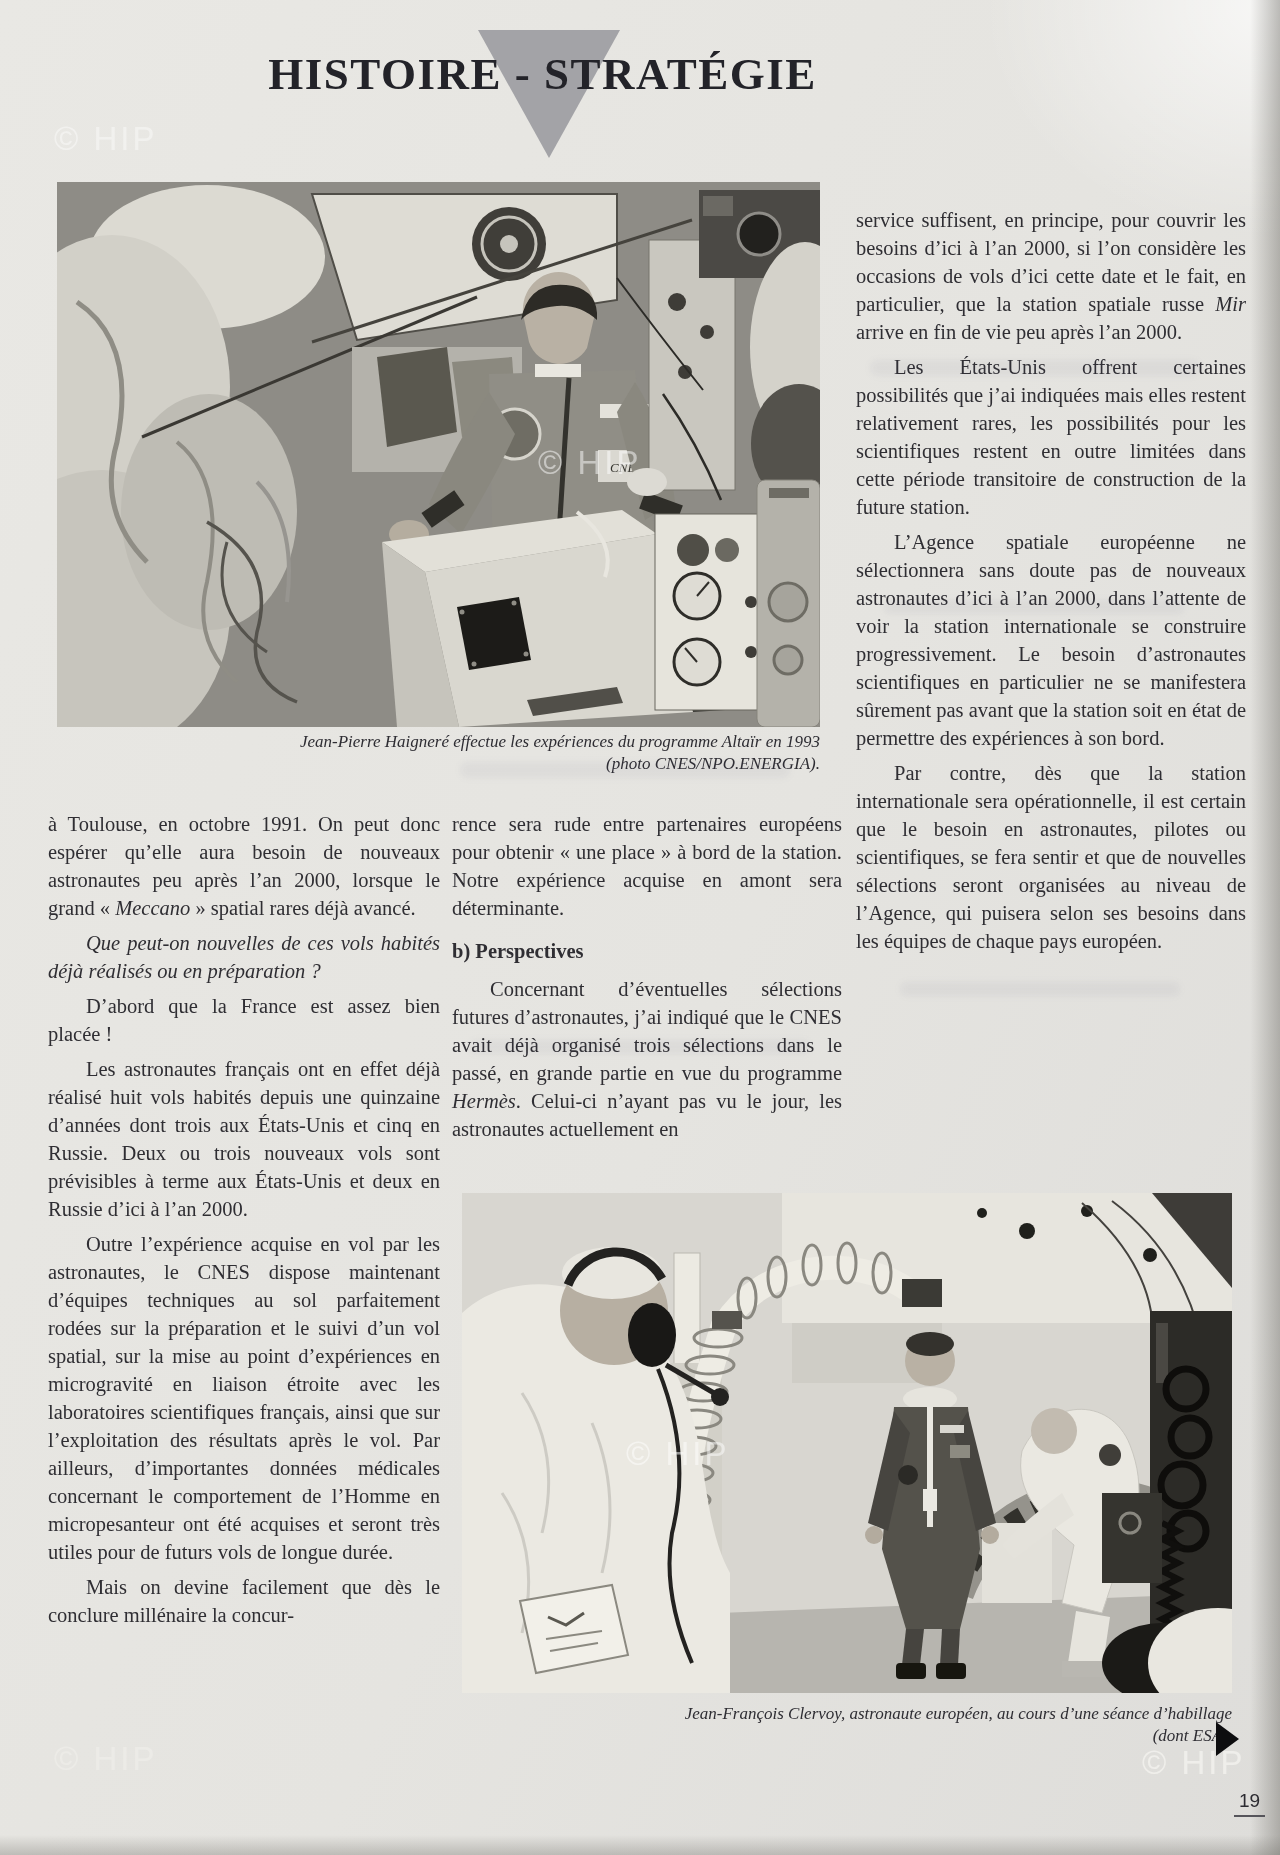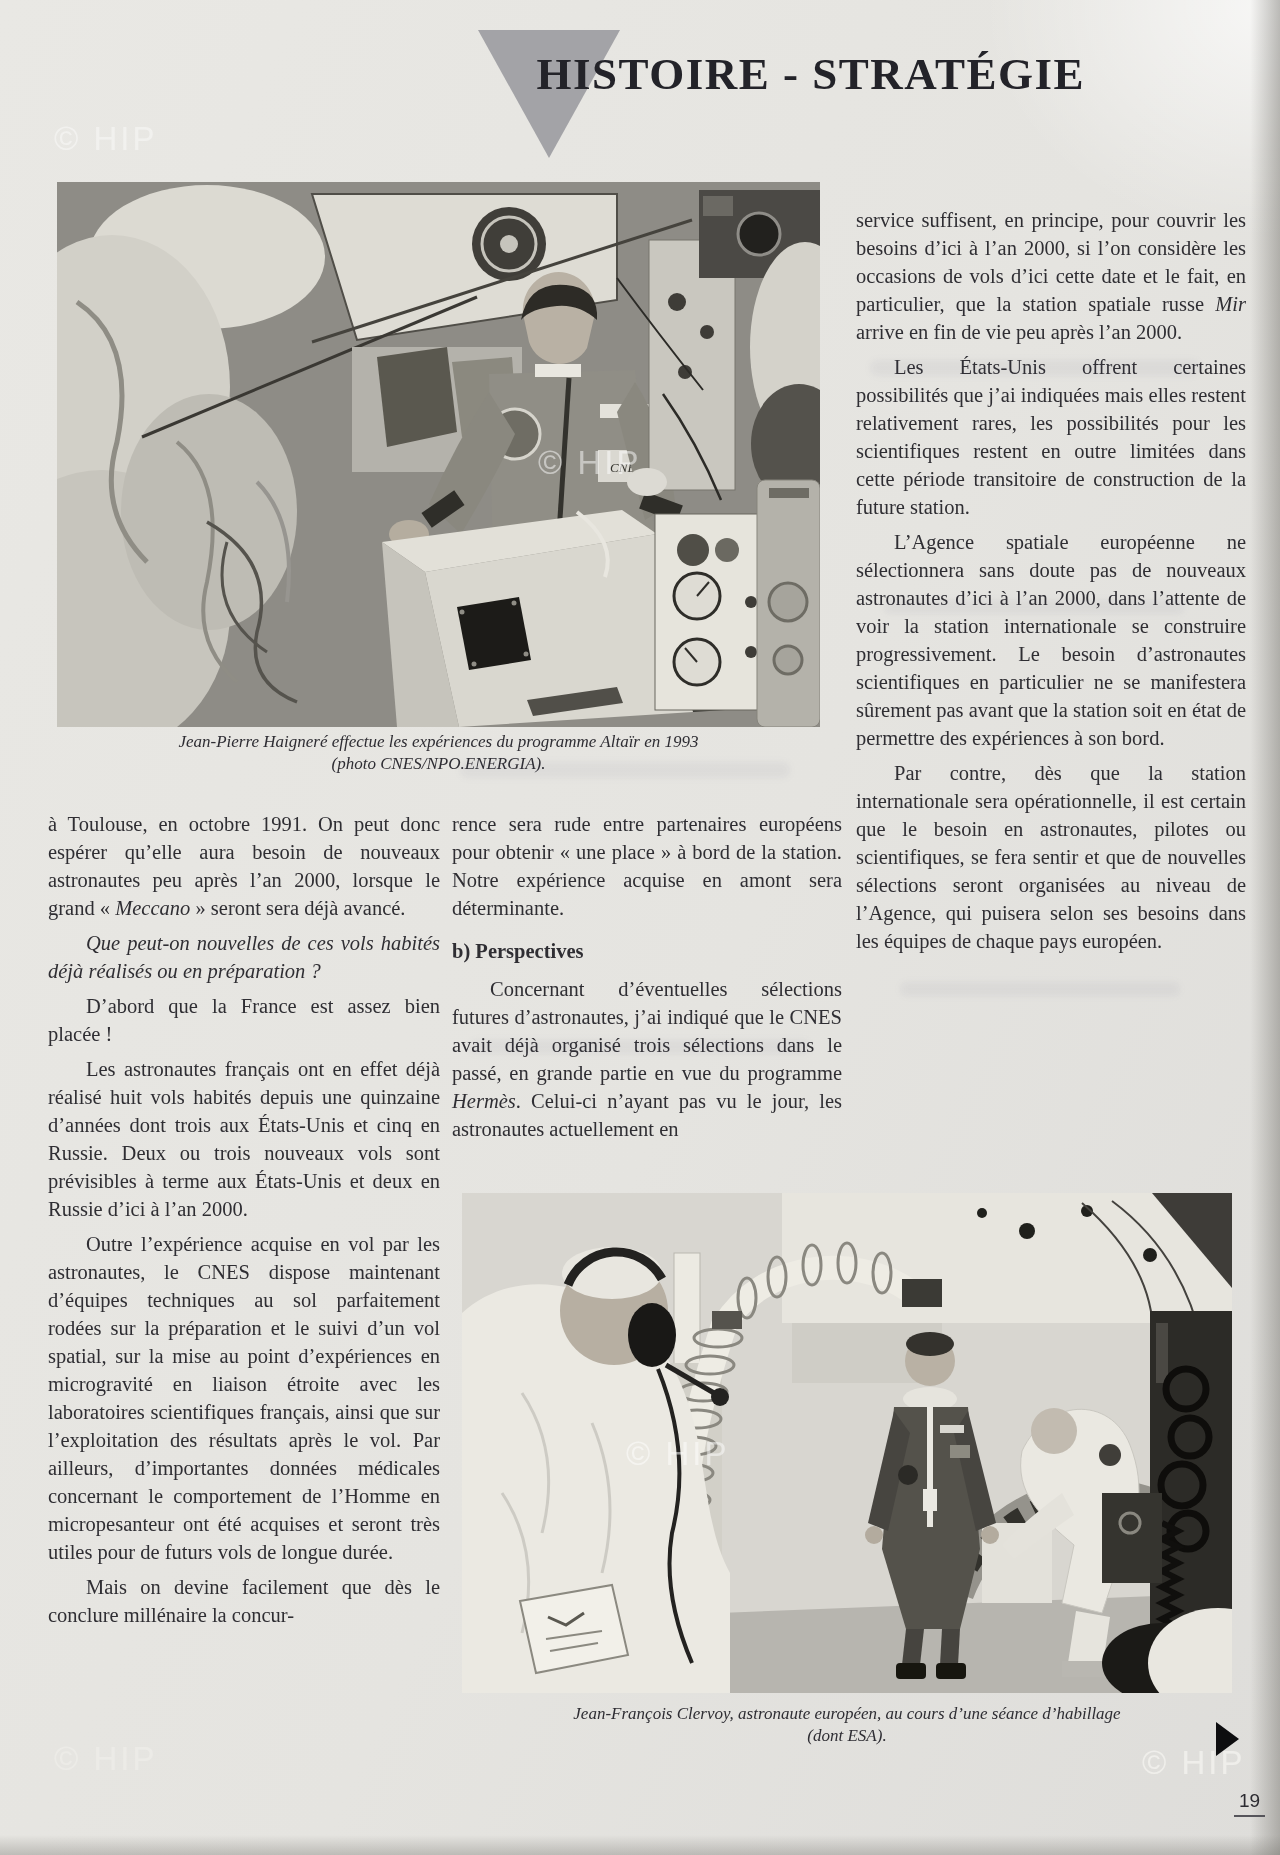--- a/index.html
+++ b/index.html
@@ -16,28 +16,28 @@
     background:radial-gradient(ellipse at 96% 2%, rgba(255,255,255,.7), rgba(255,255,255,0) 70%); pointer-events:none;}
   .edge-right { position:absolute; right:0; top:0; width:30px; height:100%;
     background:linear-gradient(to right, rgba(104,102,96,0), rgba(104,102,96,.42)); pointer-events:none;}
   .edge-bottom { position:absolute; left:0; bottom:0; width:100%; height:20px;
     background:linear-gradient(to bottom, rgba(104,102,96,0), rgba(104,102,96,.32)); pointer-events:none;}
 
   .triangle { position:absolute; left:478px; top:30px; width:0; height:0;
     border-left:71px solid transparent; border-right:71px solid transparent;
     border-top:128px solid #a3a3a7; }
   .title { position:absolute; left:0; top:48px; width:1085px; margin:0;
-    text-align:right; font-size:45px; font-weight:bold; letter-spacing:1.5px; color:#232329; }
+    text-align:center; font-size:45px; font-weight:bold; letter-spacing:1.5px; color:#232329; }
 
   .photo { position:absolute; overflow:hidden; background:#8e8c86; }
   .photo svg { display:block; width:100%; height:100%; }
   .photo1 { left:57px; top:182px; width:763px; height:545px; }
   .photo2 { left:462px; top:1193px; width:770px; height:500px; }
 
-  .cap { position:absolute; text-align:center; font-style:italic; font-size:17px;
+  .cap { position:absolute; text-align:right; font-style:italic; font-size:17px;
     line-height:22px; color:#2e2d33; }
   .cap1 { left:57px; top:731px; width:763px; }
   .cap2 { left:462px; top:1703px; width:770px; }
 
   .col { position:absolute; font-size:20.5px; line-height:28px; text-align:justify; }
   .col-left   { left:48px;  top:810px; width:392px; }
   .col-middle { left:452px; top:810px; width:390px; }
   .col-right  { left:856px; top:206px; width:390px; }
   .para { margin:0 0 7px; }
   .para.ind { text-indent:38px; }
@@ -157,21 +157,21 @@
       <circle cx="731" cy="478" r="14" fill="#a6a49c" stroke="#6e6c64" stroke-width="3"></circle>
       <text x="481" y="292" font-size="33" fill="#ffffff" opacity="0.5" letter-spacing="3" font-family="Liberation Sans, sans-serif">© HIP</text>
     </svg>
   </figure>
   <div class="cap cap1">
     <div>Jean-Pierre Haigneré effectue les expériences du programme Altaïr en 1993</div>
     <div>(photo CNES/NPO.ENERGIA).</div>
   </div>
 
   <div class="col col-left">
-      <p class="para"><span>à Toulouse, en octobre 1991. On peut donc espérer qu’elle aura besoin de nouveaux astronautes peu après l’an 2000, lorsque le grand « </span><span class="i">Meccano</span><span> » seront sera déjà avancé.</span></p>
+      <p class="para"><span>à Toulouse, en octobre 1991. On peut donc espérer qu’elle aura besoin de nouveaux astronautes peu après l’an 2000, lorsque le grand « </span><span class="i">Meccano</span><span> » spatial rares déjà avancé.</span></p>
       <p class="para ind ital"><span class="i">Que peut-on nouvelles de ces vols habités déjà réalisés ou en préparation ?</span></p>
       <p class="para ind"><span>D’abord que la France est assez bien placée !</span></p>
       <p class="para ind"><span>Les astronautes français ont en effet déjà réalisé huit vols habités depuis une quinzaine d’années dont trois aux États-Unis et cinq en Russie. Deux ou trois nouveaux vols sont prévisibles à terme aux États-Unis et deux en Russie d’ici à l’an 2000.</span></p>
       <p class="para ind"><span>Outre l’expérience acquise en vol par les astronautes, le CNES dispose maintenant d’équipes techniques au sol parfaitement rodées sur la préparation et le suivi d’un vol spatial, sur la mise au point d’expériences en microgravité en liaison étroite avec les laboratoires scientifiques français, ainsi que sur l’exploitation des résultats après le vol. Par ailleurs, d’importantes données médicales concernant le comportement de l’Homme en micropesanteur ont été acquises et seront très utiles pour de futurs vols de longue durée.</span></p>
       <p class="para ind"><span>Mais on devine facilement que dès le conclure millénaire la concur-</span></p>
     </div>
   <div class="col col-middle">
       <p class="para"><span>rence sera rude entre partenaires européens pour obtenir « une place » à bord de la station. Notre expérience acquise en amont sera déterminante.</span></p>
       <p class="para heading">b) Perspectives</p>
       <p class="para ind"><span>Concernant d’éventuelles sélections futures d’astronautes, j’ai indiqué que le CNES avait déjà organisé trois sélections dans le passé, en grande partie en vue du programme </span><span class="i">Hermès</span><span>. Celui-ci n’ayant pas vu le jour, les astronautes actuellement en</span></p>

